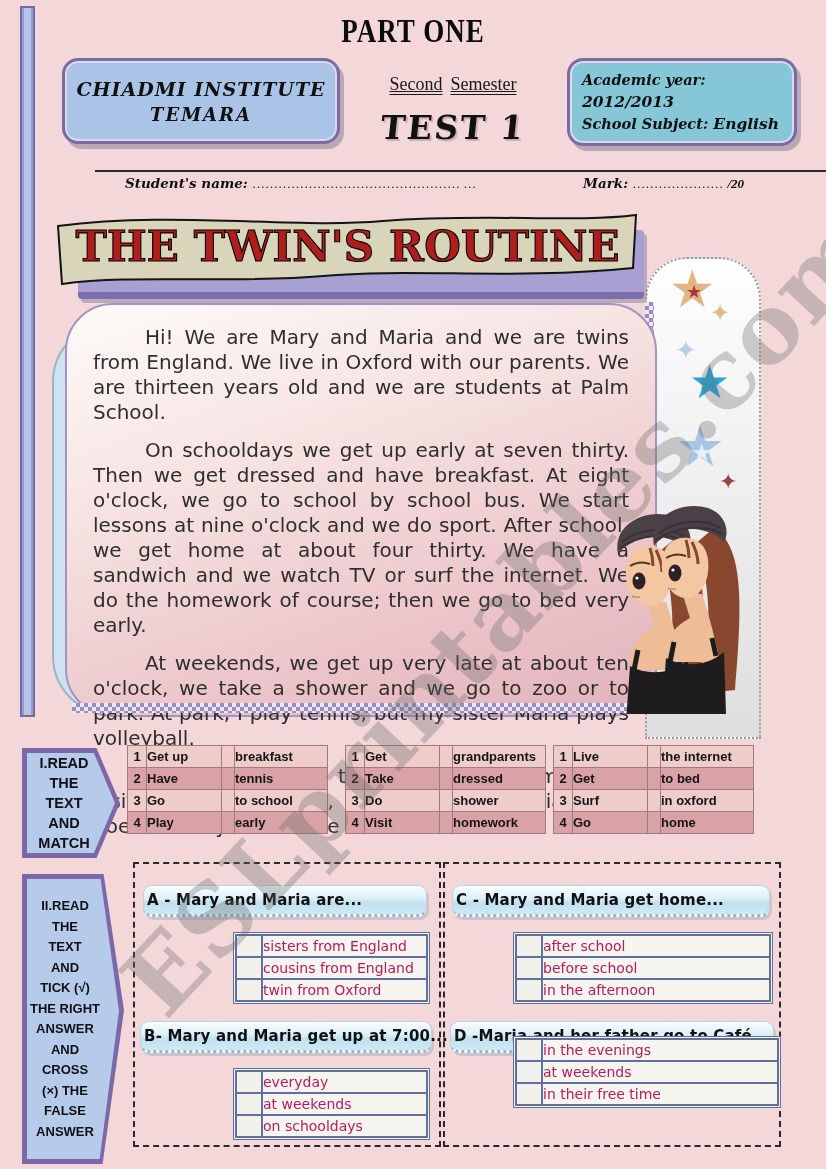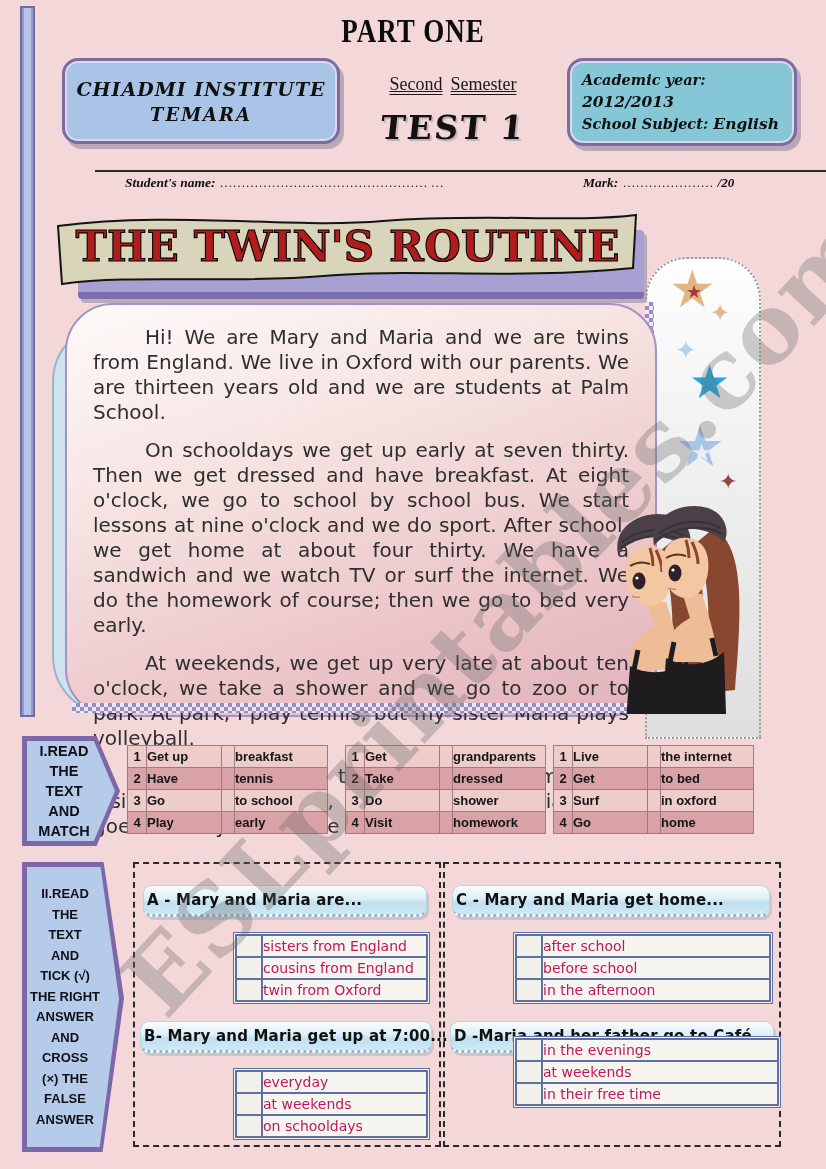--- a/index.html
+++ b/index.html
@@ -26,21 +26,21 @@
   .semester{left:348px;top:74px;width:210px;text-align:center;font-family:"Liberation Serif",serif;
     font-size:18px;color:#181818;}
   .semester span{text-decoration:underline;text-decoration-style:double;margin:0 4px;}
   .test1{left:348px;top:108px;width:210px;text-align:center;font-family:"DejaVu Serif",serif;
     font-weight:bold;font-size:33px;color:#111;transform:skewX(-6deg);text-shadow:2px 2px 0 #c9b2b6;letter-spacing:2px;}
 
   
   .rule{left:95px;top:170px;width:731px;border-top:2px solid #2b2b2b;height:0;}
   .stuline{left:125px;top:175px;font-size:13px;}
   .markline{left:583px;top:175px;font-size:13px;}
-  .stuline .script,.markline .script{font-size:13.5px;font-family:Liberation Serif, serif;}
+  .stuline .script,.markline .script{font-size:13.5px;}
   .dots{font-family:"Liberation Serif",serif;color:#222;}
   .marktotal{font-family:"Liberation Serif",serif;font-weight:bold;font-style:italic;}
 
   
   .banner-bar{left:78px;top:230px;width:566px;height:62px;background:#a89fd2;border-radius:4px;
     border-bottom:7px solid #7b6fae;box-shadow:3px 4px 0 rgba(110,100,140,.4);}
   .banner-svg{left:53px;top:208px;}
 
   
   .blueshape{left:52px;top:322px;width:172px;height:390px;background:#cfe3ef;border:2px solid #9ab4c8;border-radius:60px;}
@@ -62,21 +62,21 @@
     text-align:justify;text-indent:52px;}
 
   .twins{left:596px;top:492px;}
 
   
   .watermark{left:100px;top:960px;transform:rotate(-47deg);transform-origin:0 0;
     font-family:"DejaVu Serif",serif;font-weight:bold;font-size:96px;letter-spacing:2px;
     color:rgba(105,105,105,.33);white-space:nowrap;z-index:50;pointer-events:none;}
 
   
-  .badge-outer{background:#7c68a8;}
+  .badge-outer{background:#7c68a8;margin-top:12px;}
   .badge-inner{position:absolute;left:5px;top:5px;right:5px;bottom:5px;background:#b5cbe9;
     display:flex;flex-direction:column;justify-content:center;align-items:center;text-align:center;
     font-family:"Liberation Sans",sans-serif;font-weight:600;color:#101018;}
   .badge1{left:22px;top:736px;width:98px;height:110px;}
   .badge1,.badge1 .badge-inner{clip-path:polygon(0 0,76% 0,100% 50%,76% 100%,0 100%);}
   .badge1 .badge-inner{font-size:14.5px;line-height:20px;padding-right:14px;}
   .badge2{left:22px;top:862px;width:102px;height:290px;}
   .badge2,.badge2 .badge-inner{clip-path:polygon(0 0,80% 0,100% 47%,79% 100%,0 100%);}
   .badge2 .badge-inner{font-size:13px;line-height:20.5px;padding-right:16px;}
 

